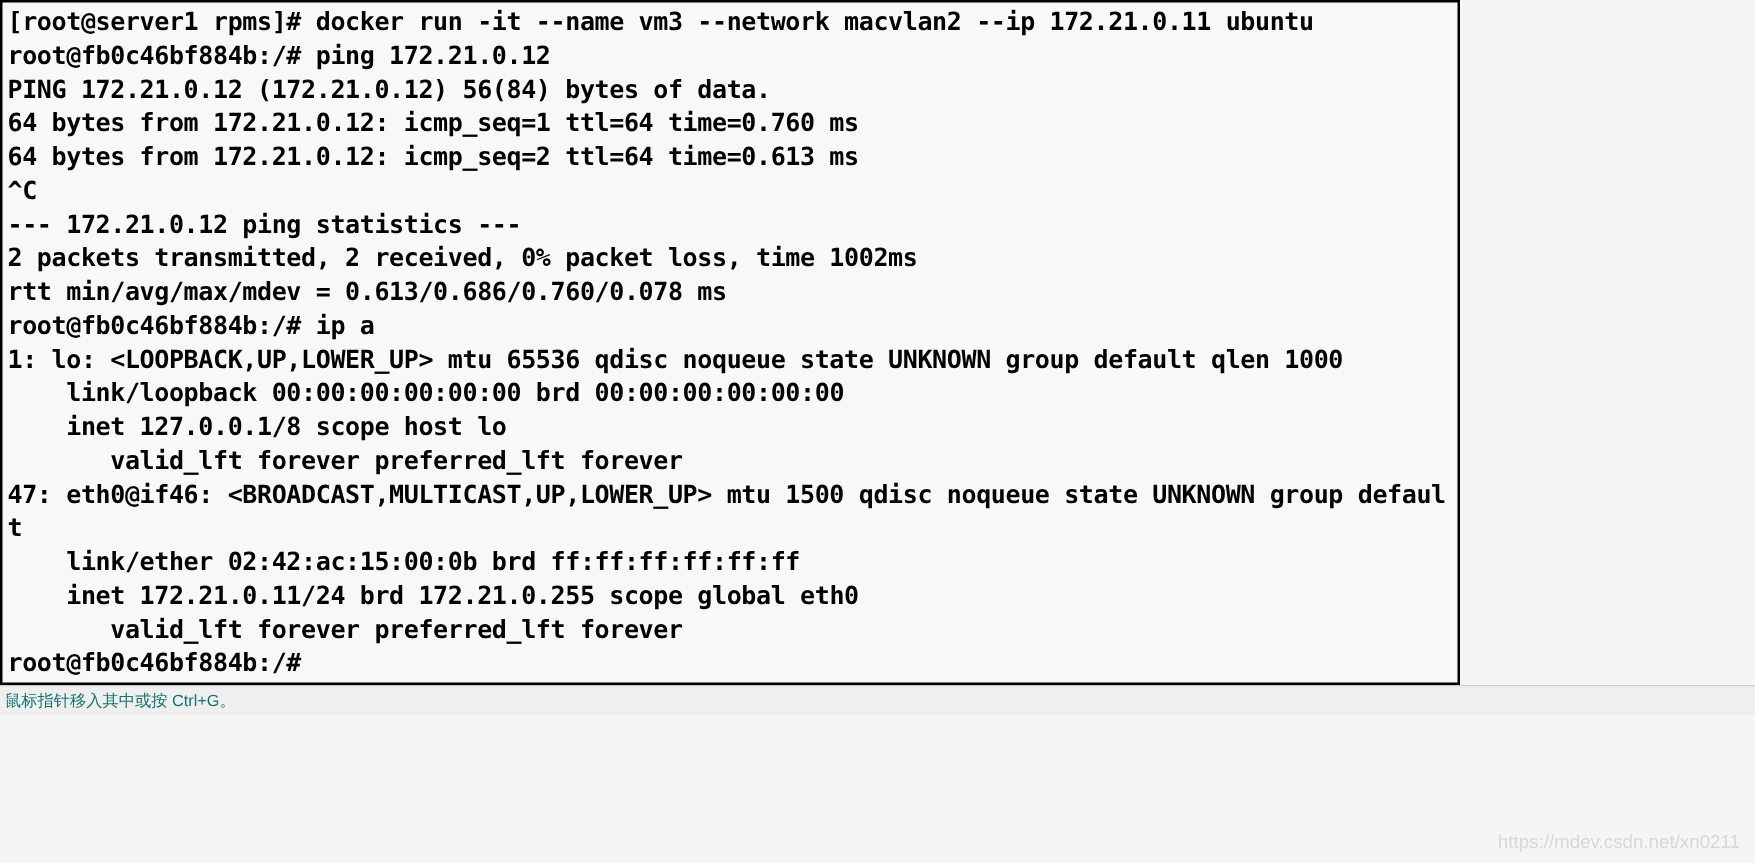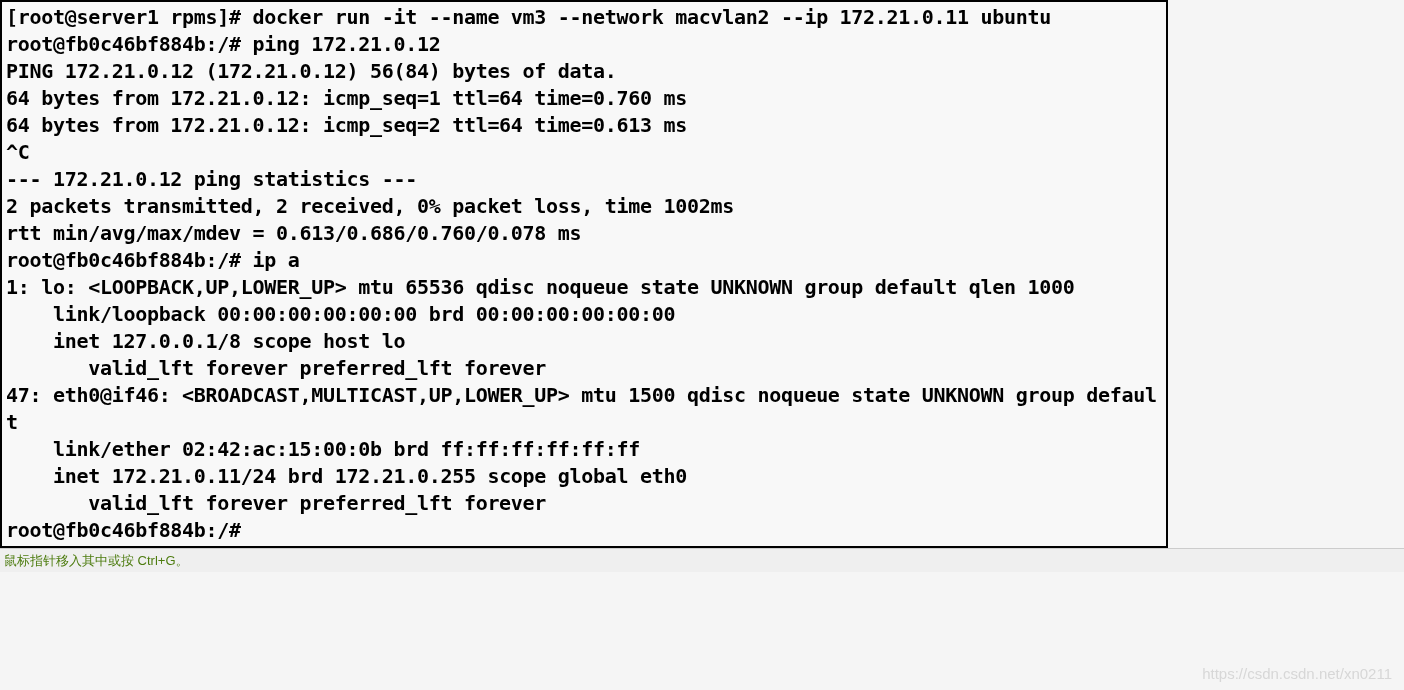--- a/index.html
+++ b/index.html
@@ -32,21 +32,21 @@
       font-family: "DejaVu Sans Mono", "Courier New", monospace;
       font-weight: bold;
       letter-spacing: -0.3px;
     }
     .status-bar {
       font-size: 13px;
       font-weight: normal;
       background: #efefef;
       padding: 3px 4px 2px 4px;
       border-top: 1px solid #ccc;
-      color: #4d7c0f;
+      color: #0f766e;
       font-family: sans-serif;
     }
     .watermark {
       position: absolute;
       right: 12px;
       bottom: 6px;
       color: #d7d7d7;
       font-size: 15px;
       font-weight: normal;
       font-family: sans-serif;
@@ -73,13 +73,13 @@
        valid_lft forever preferred_lft forever
 47: eth0@if46: &lt;BROADCAST,MULTICAST,UP,LOWER_UP&gt; mtu 1500 qdisc noqueue state UNKNOWN group default 
     link/ether 02:42:ac:15:00:0b brd ff:ff:ff:ff:ff:ff
     inet 172.21.0.11/24 brd 172.21.0.255 scope global eth0
        valid_lft forever preferred_lft forever
 root@fb0c46bf884b:/# </div>
 </div>
 
 <div class="status-bar">鼠标指针移入其中或按 Ctrl+G。</div>
 
-<div class="watermark">https://csdn.csdn.net/xn0211</div>
+<div class="watermark">https://mdev.csdn.net/xn0211</div>
 
 </body></html>

